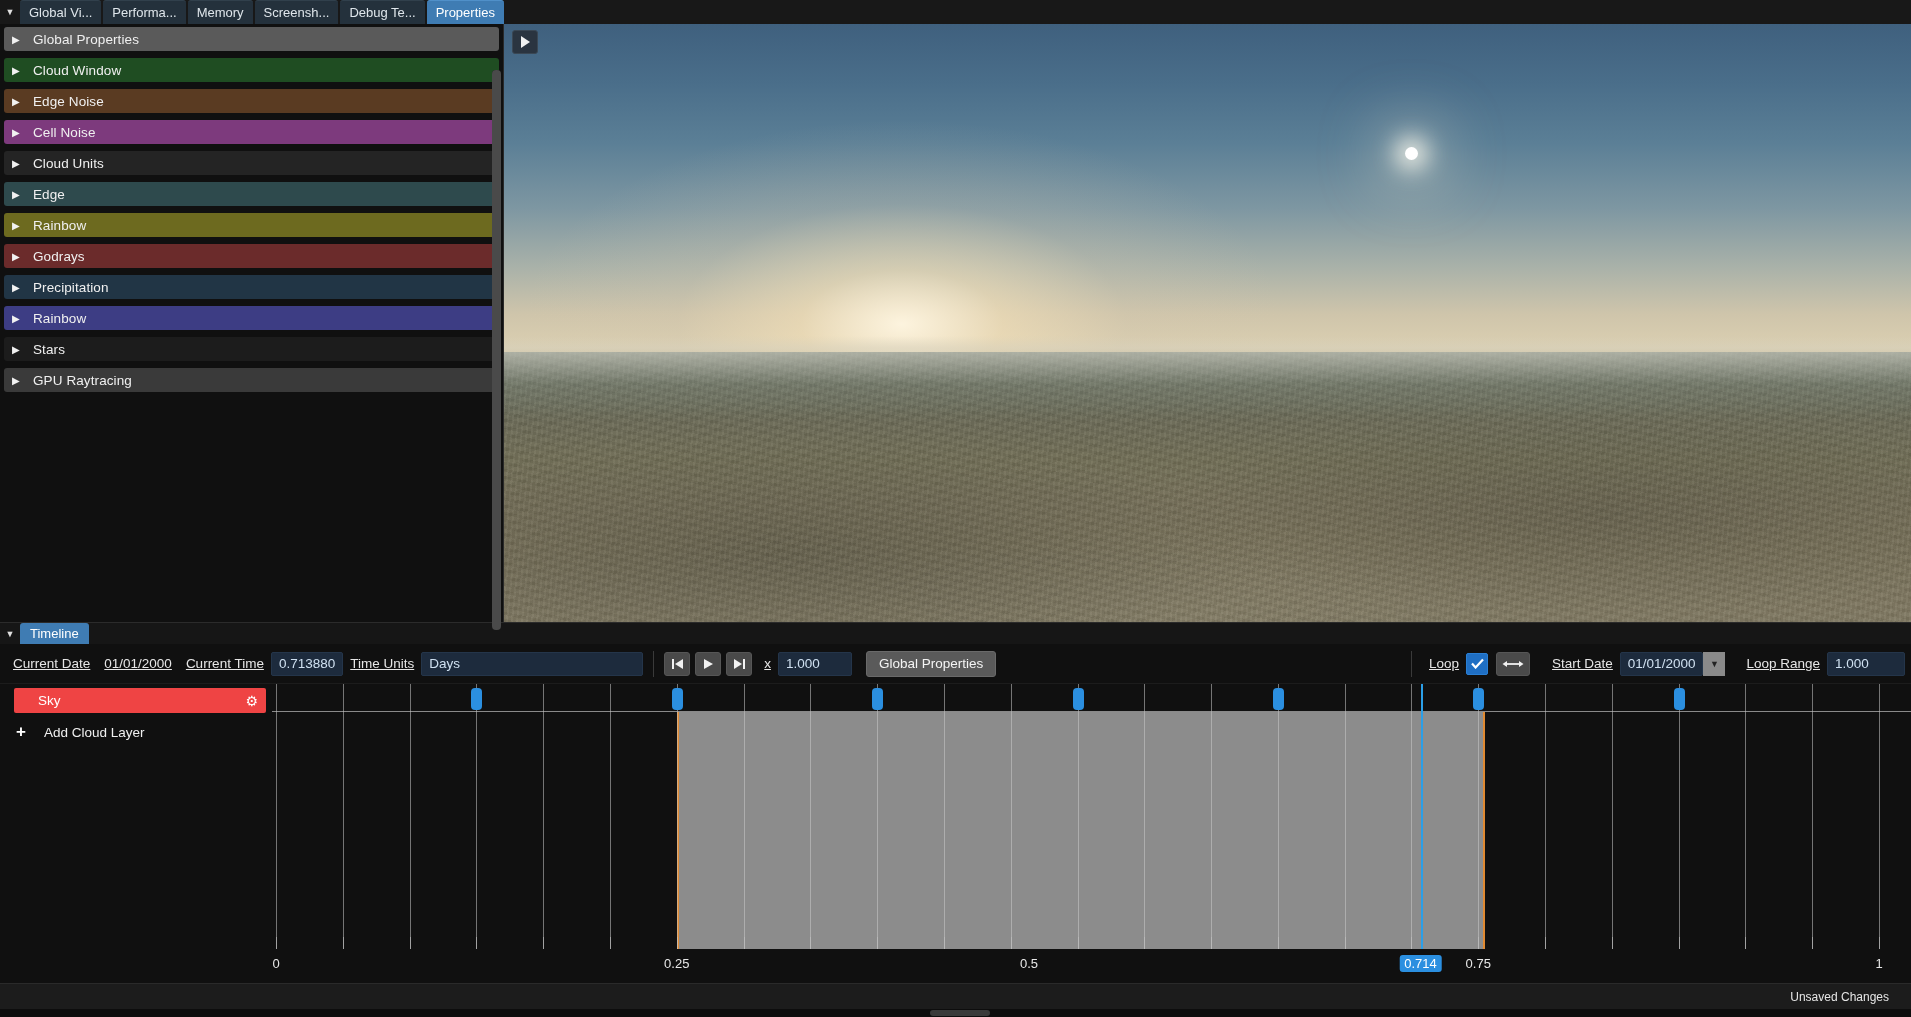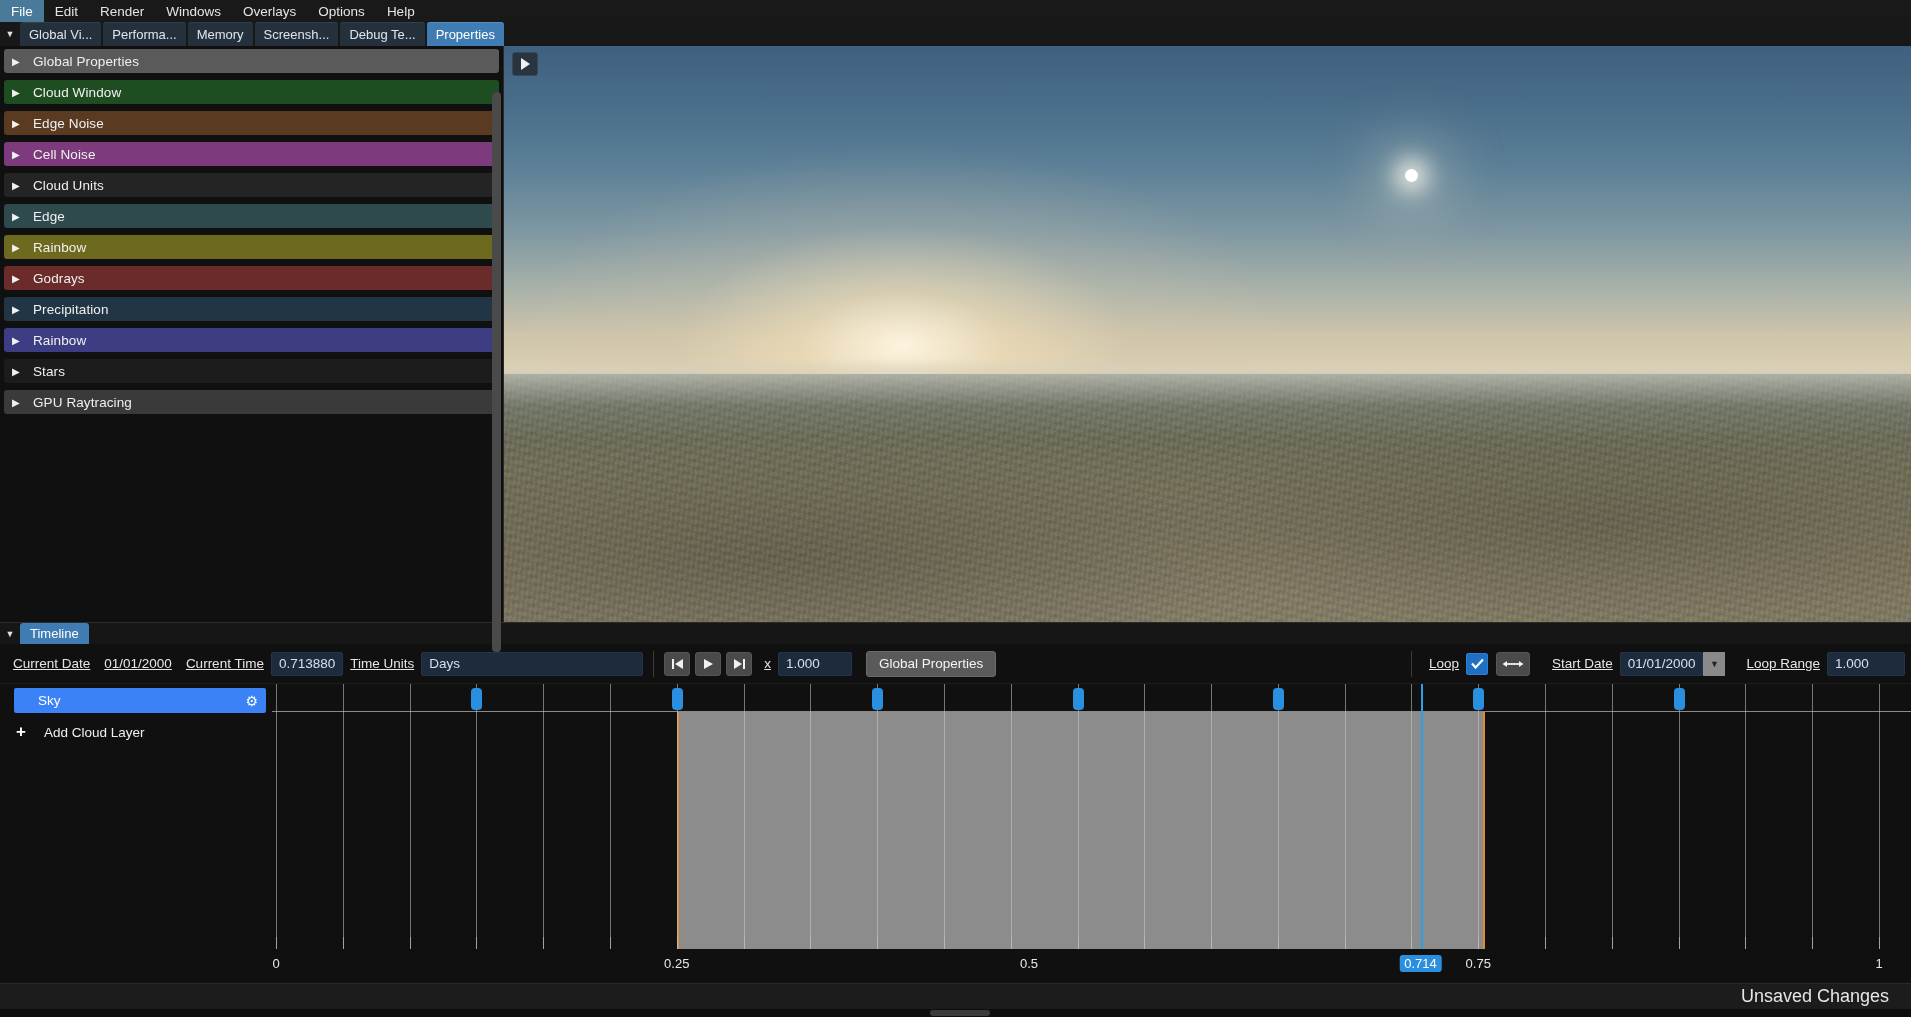--- a/index.html
+++ b/index.html
@@ -192,21 +192,21 @@
     width: 22px; height: 24px; background: #8a8a8a; color: #222; display: flex;
     align-items: center; justify-content: center; font-size: 9px; cursor: pointer;
   }
   .ctl-sep { width: 1px; height: 26px; background: #3a3a3a; margin: 0 10px; }
   .flexgap { flex: 1 1 auto; }
 
   
   .tl-main { flex: 1 1 auto; display: flex; min-height: 0; position: relative; }
   .tl-layers { width: 272px; flex: 0 0 272px; background: #101010; padding-top: 4px; }
   .layer-row {
-    height: 25px; margin: 0 6px 0 14px; background: #3b82f6; border-radius: 2px;
+    height: 25px; margin: 0 6px 0 14px; background: #ef4444; border-radius: 2px;
     display: flex; align-items: center; padding: 0 8px; cursor: pointer;
   }
   .layer-name { font-size: 13.5px; color: #ffffff; margin-left: 16px; flex: 1 1 auto; }
   .gear { color: #fff; font-size: 14px; cursor: pointer; }
   .add-row {
     height: 26px; display: flex; align-items: center; margin-top: 6px;
     padding-left: 10px; cursor: pointer;
   }
   .plus { color: #ffffff; font-size: 17px; width: 22px; text-align: center; font-weight: bold; }
   .add-label { font-size: 13.5px; color: #f0f0f0; margin-left: 12px; }
@@ -229,42 +229,33 @@
   }
   .playhead-label {
     position: absolute; bottom: 11px; background: #2b8fe0; color: #fff; font-size: 13px;
     padding: 1px 5px; border-radius: 3px; transform: translateX(-50%); white-space: nowrap;
   }
 
   
   .statusbar {
     height: 26px; flex: 0 0 26px; background: #1c1c1c; display: flex;
     align-items: center; justify-content: flex-end; padding-right: 22px;
-    font-size: 18px; color: #e6e6e6; border-top: 1px solid #2a2a2a;
+    font-size: 12px; color: #e6e6e6; border-top: 1px solid #2a2a2a;
   }
   .bottom-strip { height: 8px; flex: 0 0 8px; background: #0d0d0d; position: relative; }
   .bottom-strip-thumb {
     position: absolute; left: 930px; top: 1px; width: 60px; height: 6px;
     background: #3a3a3a; border-radius: 3px;
   }
 </style>
 </head>
 <body>
 
 <div class="app">
 
-  <div class="menubar" id="menubar">
-      <div class="menu-item active">File</div>
-      <div class="menu-item">Edit</div>
-      <div class="menu-item">Render</div>
-      <div class="menu-item">Windows</div>
-      <div class="menu-item">Overlays</div>
-      <div class="menu-item">Options</div>
-      <div class="menu-item">Help</div>
-    </div>
 
   <div class="tabbar">
     <div class="tabbar-arrow">▼</div>
     <div id="tabbar-tabs" style="display:flex;align-items:stretch;justify-content:space-between;">
         <div class="tab">Global Vi...</div>
         <div class="tab">Performa...</div>
         <div class="tab">Memory</div>
         <div class="tab">Screensh...</div>
         <div class="tab">Debug Te...</div>
         <div class="tab active">Properties</div>

